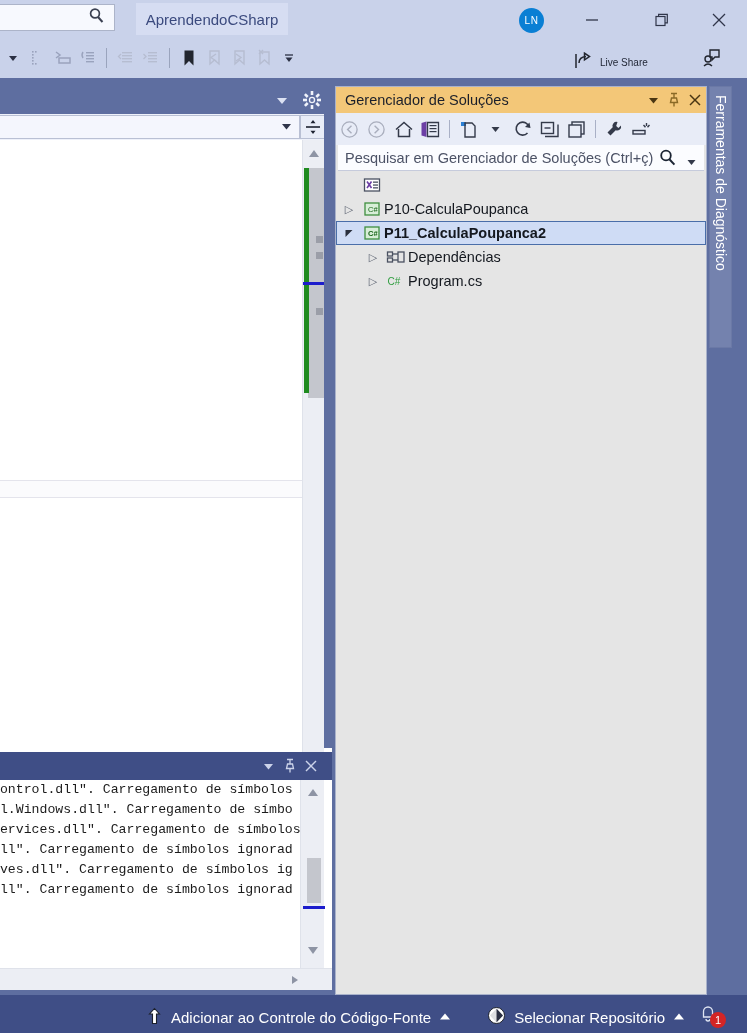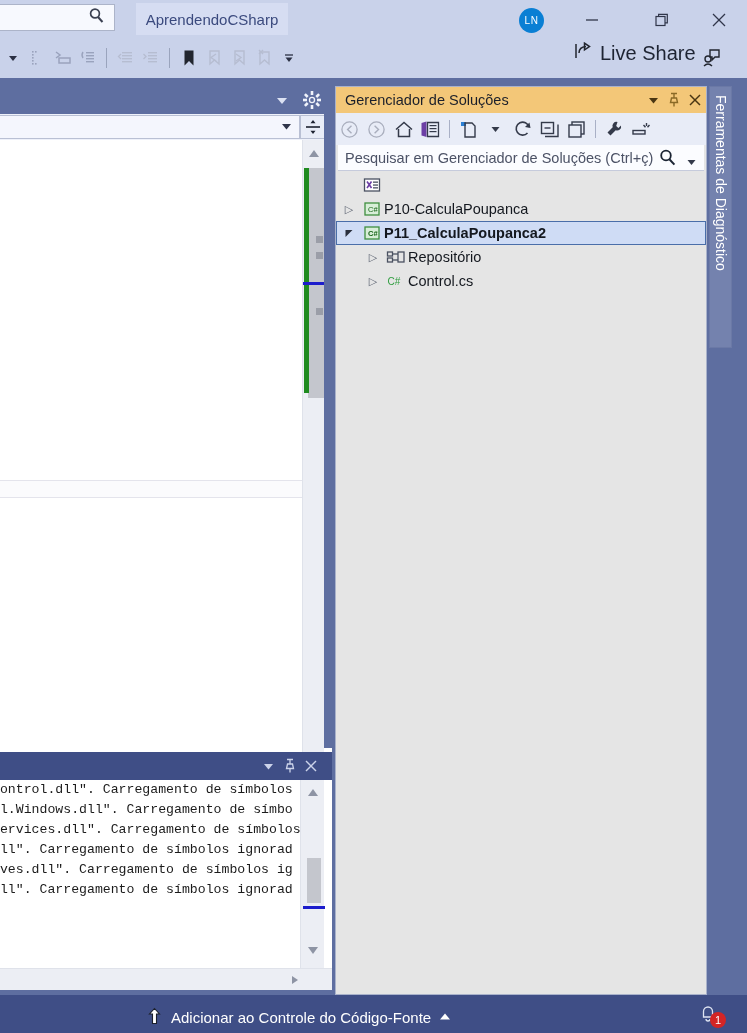--- a/index.html
+++ b/index.html
@@ -48,23 +48,23 @@
     position: absolute; left: 0; top: 38px; width: 747px; height: 40px;
     background: #c9d2ea;
   }
   .tb-icons {
     position: absolute; left: 0; top: 0; height: 40px;
     display: flex; align-items: center;
   }
   .tb-icons .ti { width: 25px; height: 38px; display: flex; align-items: center; justify-content: center; }
   .tb-sep { width: 1px; height: 20px; background: #9aa4bd; margin: 0 6px; }
   .liveshare {
-    position: absolute; left: 573px; top: 3px; height: 24px;
+    position: absolute; left: 573px; top: 12px; height: 24px;
     display: flex; align-items: center; gap: 7px;
-    color: #1e2433; font-size: 20px;
+    color: #1e2433; font-size: 10px;
   }
   .lspeople { position: absolute; left: 697px; top: 8px; width: 28px; height: 24px;
     display:flex; align-items:center; justify-content:center; }
 
   
   .mainbg {
     position: absolute; left: 0; top: 78px; width: 747px; height: 917px;
     background: #5e6ea0;
   }
 
@@ -706,31 +706,31 @@
           <svg width="20" height="16" viewBox="0 0 20 16">
               <g fill="none" stroke="#4a5161" stroke-width="1.3">
                 <rect x="1.5" y="3" width="5" height="4"></rect>
                 <rect x="1.5" y="9" width="5" height="4"></rect>
                 <rect x="12" y="3" width="6" height="10"></rect>
                 <line x1="6.5" y1="5" x2="12" y2="5"></line>
                 <line x1="6.5" y1="11" x2="12" y2="11"></line>
               </g>
             </svg>
         </span>
-        <span>Repositório</span>
+        <span>Dependências</span>
       </div>
 
       <div class="tnode" style="padding-left:26px;">
         <span class="tw" style="font-size:11px">▷</span>
         <span class="ticon">
           <svg width="20" height="16" viewBox="0 0 20 16">
               <text x="1.5" y="12" font-family="Liberation Sans, sans-serif" font-size="10" fill="#2f9e3f">C#</text>
             </svg>
         </span>
-        <span>Control.cs</span>
+        <span>Program.cs</span>
       </div>
     </div>
   </div>
 
   <div class="diag">
     <span>Ferramentas de Diagnóstico</span>
   </div>
 
   <div class="statusbar">
     <div class="sb-item sb-src">
@@ -740,20 +740,36 @@
           </svg>
       </span>
       <span>Adicionar ao Controle do Código-Fonte</span>
       <span class="caret-up">
         <svg width="12" height="9" viewBox="0 0 12 9">
             <polygon points="6,1.5 11,7.5 1,7.5" fill="#ffffff"></polygon>
           </svg>
       </span>
     </div>
 
+    <div class="sb-item sb-repo">
+      <span>
+        <svg width="19" height="19" viewBox="0 0 19 19">
+            <circle cx="9.5" cy="9.5" r="8" fill="#ffffff"></circle>
+            <path d="M9.5 2.5 L16 9.5 L9.5 16.5 z" fill="#2b3043"></path>
+            <path d="M9.5 2.5 L3 9.5 L9.5 16.5 z" fill="#2b3043" opacity="0.15"></path>
+            <circle cx="9.5" cy="9.5" r="8" fill="none" stroke="#1b1f2a" stroke-width="1"></circle>
+          </svg>
+      </span>
+      <span>Selecionar Repositório</span>
+      <span class="caret-up">
+        <svg width="12" height="9" viewBox="0 0 12 9">
+            <polygon points="6,1.5 11,7.5 1,7.5" fill="#ffffff"></polygon>
+          </svg>
+      </span>
+    </div>
 
     <div class="sb-bell">
       <svg width="20" height="20" viewBox="0 0 20 20">
           <path d="M5.5 14 q0 -3 0 -5.5 a4.5 4.5 0 0 1 9 0 q0 2.5 0 5.5 z" fill="none" stroke="#dfe4f2" stroke-width="1.3"></path>
           <path d="M8 16 a2 2 0 0 0 4 0" fill="none" stroke="#dfe4f2" stroke-width="1.3"></path>
         </svg>
       <span class="sb-badge">1</span>
     </div>
   </div>
 

